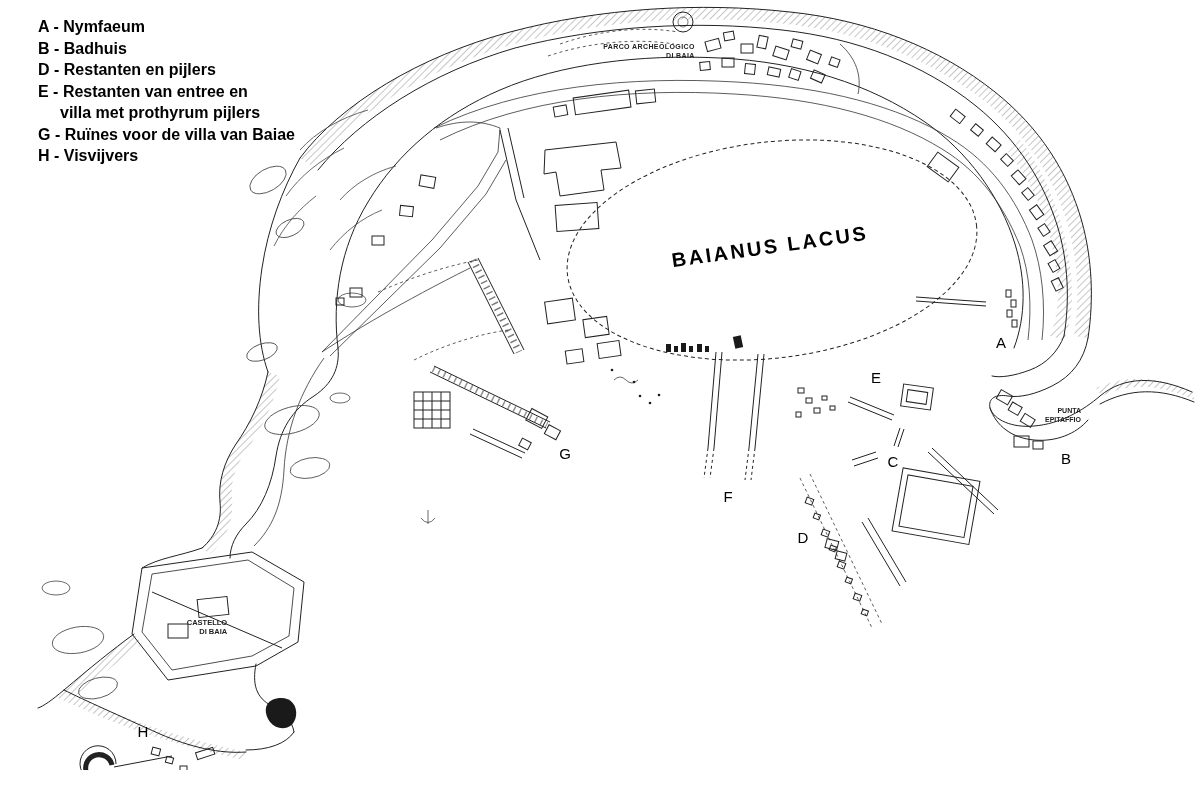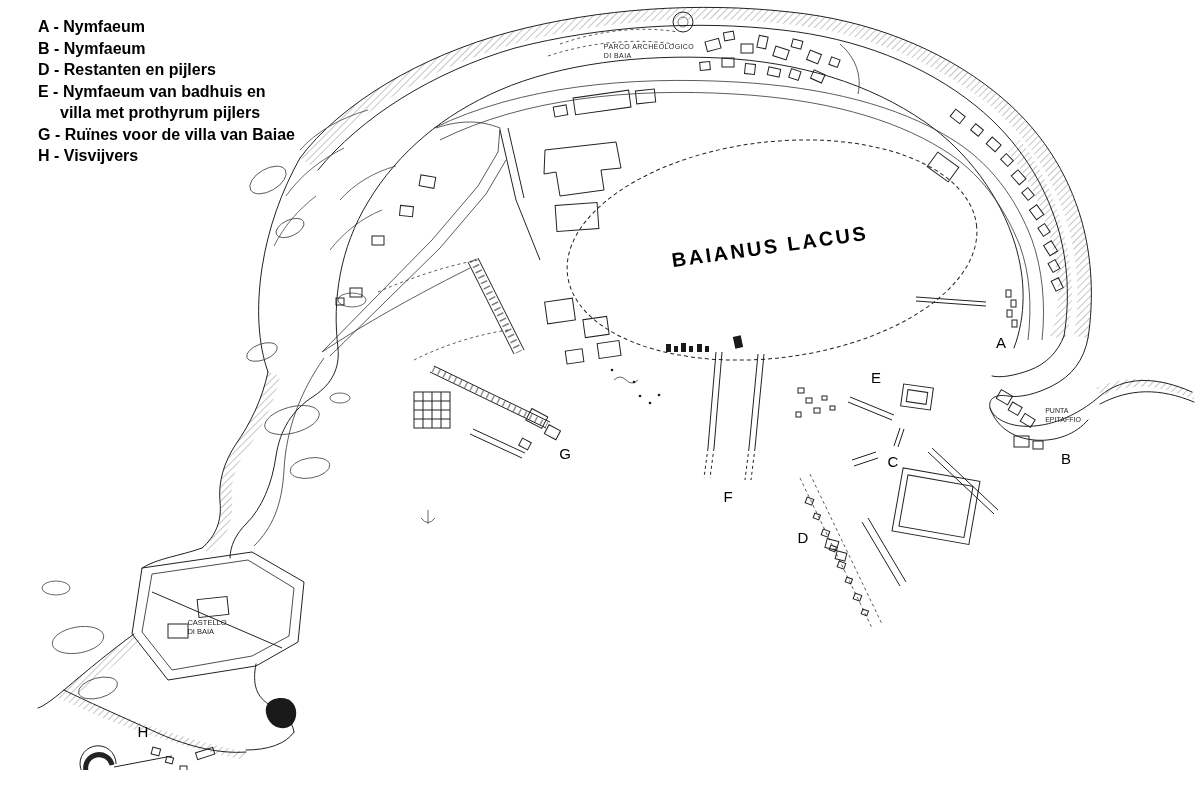--- a/index.html
+++ b/index.html
@@ -6,22 +6,22 @@
   .stage{position:relative;width:1200px;height:770px;background:#fff;overflow:hidden;
          font-family:"Liberation Sans",sans-serif;color:#000;}
   .map-svg{position:absolute;left:0;top:0;}
   .legend{position:absolute;left:38px;top:16px;font-size:16px;font-weight:700;
           line-height:21.5px;white-space:nowrap;}
   .legend .cont{padding-left:22px;}
   .marker{position:absolute;transform:translate(-50%,-50%);font-size:15px;font-weight:400;}
   .lake-title{position:absolute;left:770px;top:247px;
               transform:translate(-50%,-50%) rotate(-8deg);
               font-size:20px;font-weight:700;letter-spacing:2.5px;white-space:nowrap;}
-  .maplabel{position:absolute;transform:translate(-50%,-50%);text-align:left;color:#222;
-            font-weight:400;line-height:1.25;}
+  .maplabel{position:absolute;transform:translate(-50%,-50%);text-align:right;color:#222;
+            font-weight:700;line-height:1.25;}
   .maplabel .ln{display:block;}
   #lbl-parco{left:649px;top:52px;font-size:7px;letter-spacing:.4px;}
   #lbl-castello{left:207px;top:627px;font-size:7.5px;}
   #lbl-punta{left:1063px;top:416px;font-size:7px;}
 </style>
 </head>
 <body>
 
 <div class="stage">
 
@@ -269,23 +269,23 @@
     </g>
 
     <g fill="none" stroke="#222">
       <path d="M82,772 A18,18 0 1 1 116,764" stroke-width="1"></path>
       <path d="M86,771 A13,13 0 1 1 112,765" stroke-width="5"></path>
     </g>
   </svg>
 
   <div class="legend">
     <div class="legend-line">A - Nymfaeum</div>
-    <div class="legend-line">B - Nymfaeum</div>
+    <div class="legend-line">B - Badhuis</div>
     <div class="legend-line">D - Restanten en pijlers</div>
-    <div class="legend-line">E - Nymfaeum van badhuis en</div>
+    <div class="legend-line">E - Restanten van entree en</div>
     <div class="legend-line cont">villa met prothyrum pijlers</div>
     <div class="legend-line">G - Ruïnes voor de villa van Baiae</div>
     <div class="legend-line">H - Visvijvers</div>
   </div>
 
   <div class="lake-title">BAIANUS LACUS</div>
 
   <div class="maplabel" id="lbl-parco">
     <span class="ln">PARCO ARCHEOLOGICO</span>
     <span class="ln">DI BAIA</span>

